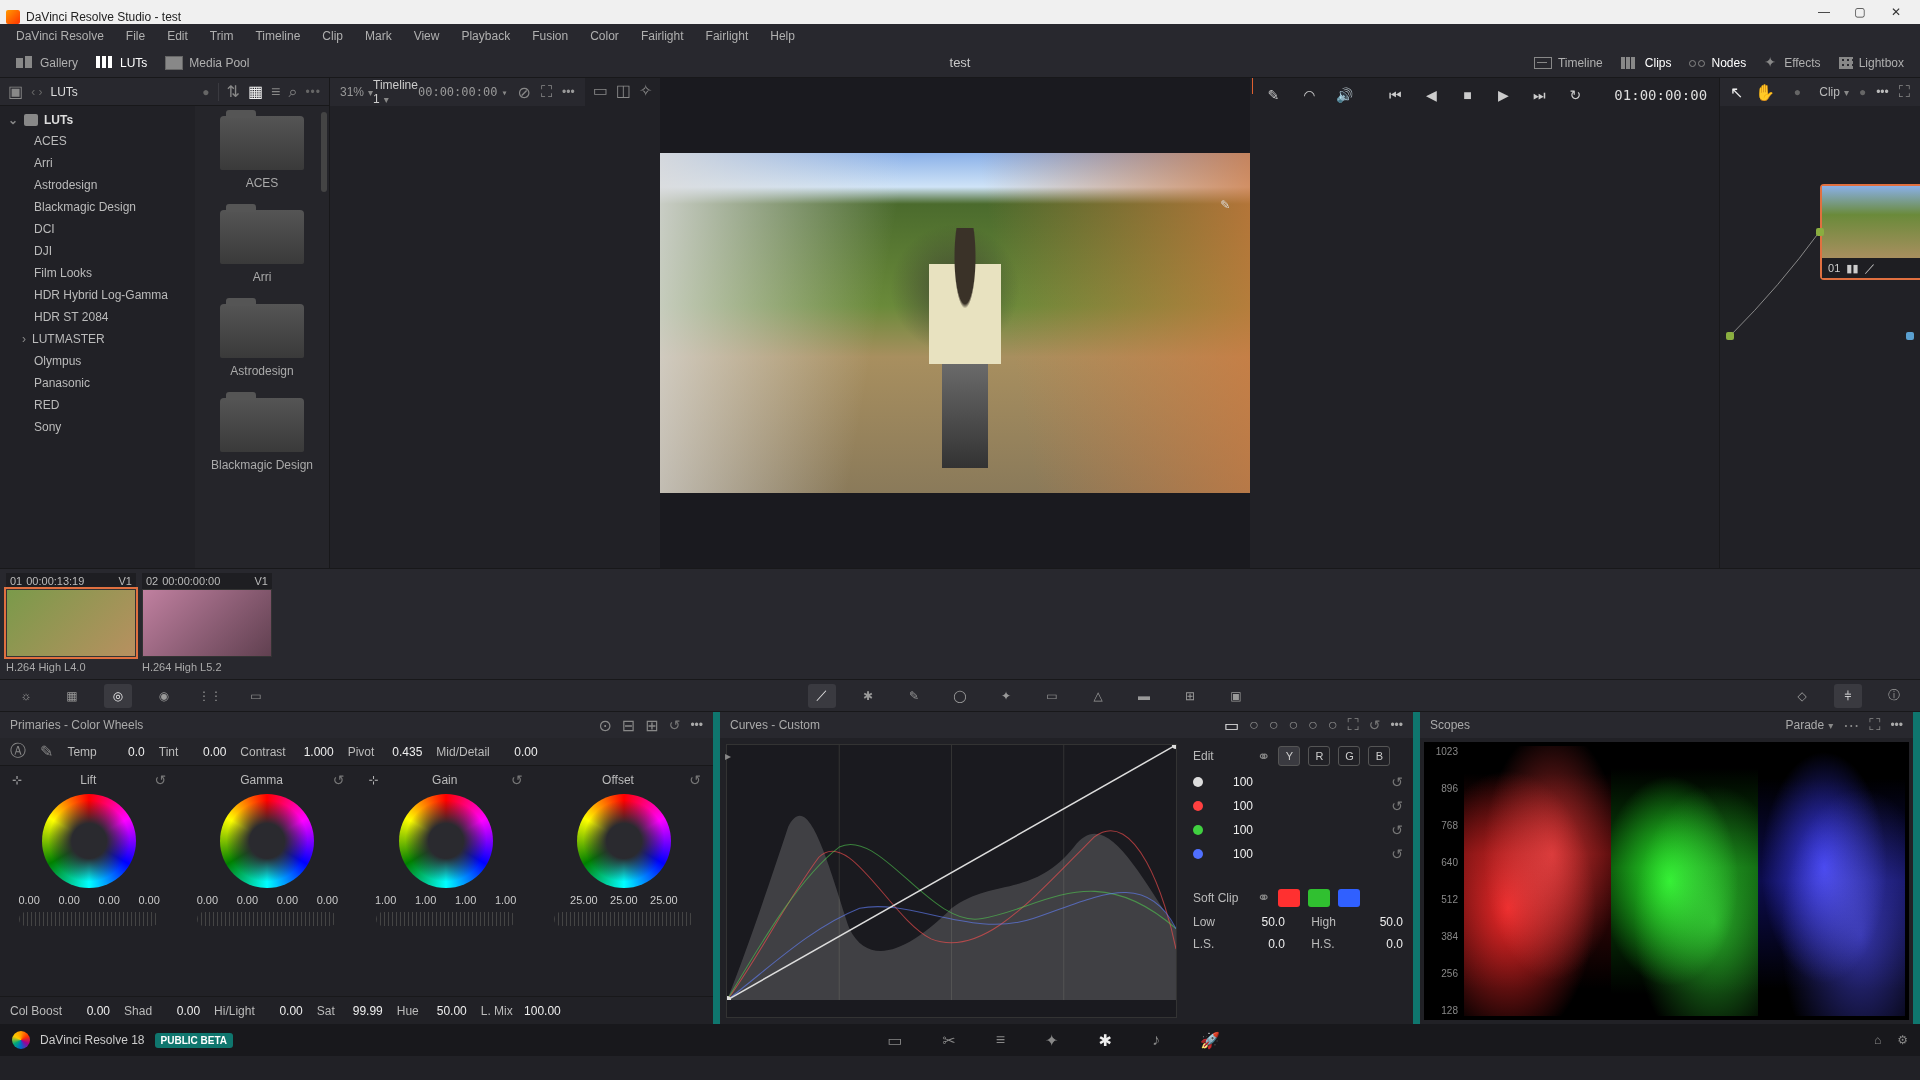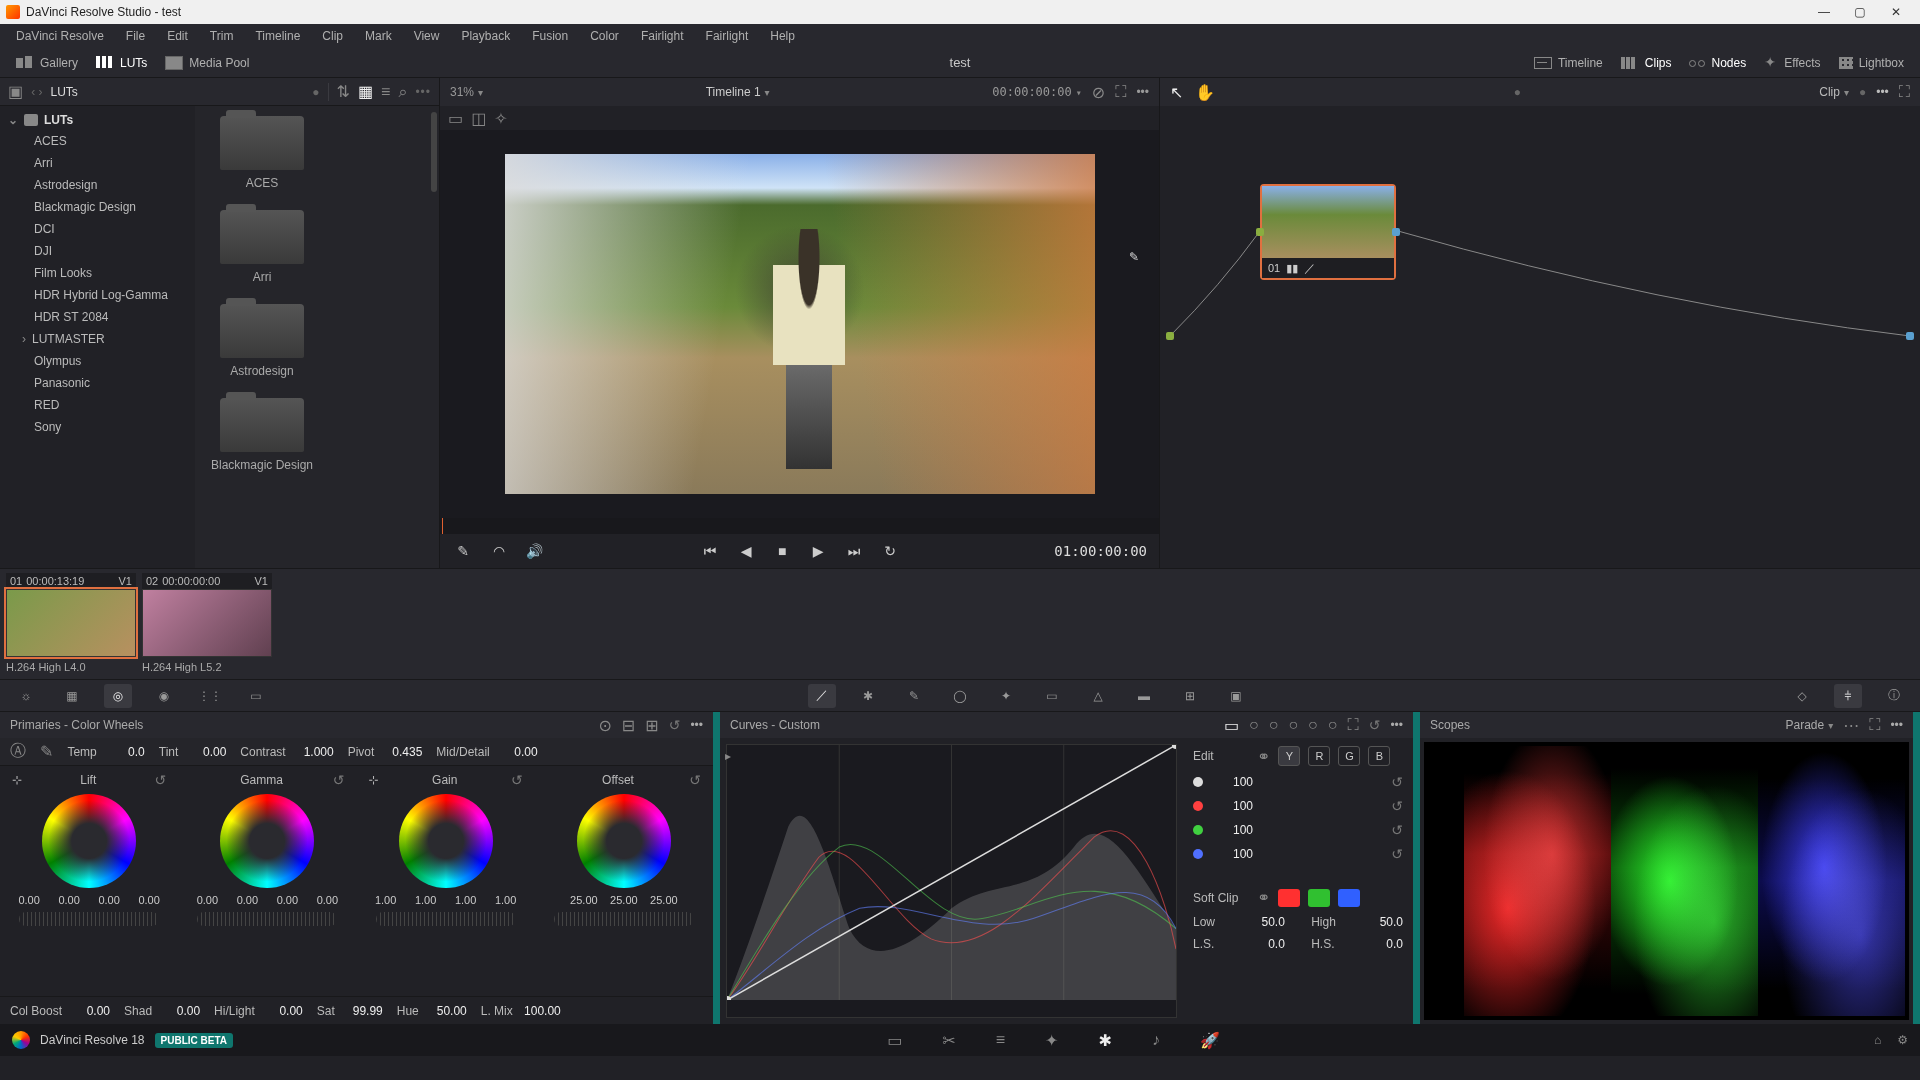--- a/index.html
+++ b/index.html
@@ -1,19 +1,19 @@
 <!DOCTYPE html>
 <html><head>
 <meta charset="utf-8">
 <style>
 * { margin: 0; padding: 0; box-sizing: border-box; font-family: Arial, sans-serif; user-select: none; }
 body { background: #212126; color: #a0a0a0; width: 1920px; height: 1080px; overflow: hidden; font-size: 12px; }
 
 
-.titlebar { height: 24px; background: #f0f0f0; display: flex; align-items: center; padding: 0 6px; color: #222; }
+.titlebar { height: 24px; background: #f0f0f0; display: flex; align-items: flex-end; padding: 0 6px; color: #222; }
 .titlebar .app-icon { width: 14px; height: 14px; background: linear-gradient(135deg,#f90,#f30); border-radius: 2px; margin-right: 6px; }
 .titlebar .spacer { flex: 1; }
 .titlebar .win-btn { width: 36px; height: 24px; display: flex; align-items: center; justify-content: center; color: #333; font-size: 12px; }
 
 
 .menubar { height: 24px; background: #28282e; display: flex; align-items: center; padding: 0 6px; gap: 2px; }
 .menubar .menu-item { padding: 2px 10px; color: #b0b0b0; font-size: 12px; }
 
 
 .toolbar { height: 30px; background: #28282e; border-bottom: 1px solid #18181a; display: flex; align-items: center; padding: 0 10px; gap: 12px; }
@@ -37,21 +37,21 @@
 .ico-effects::before{ content:'✦'; color:#888; font-size:14px; position:absolute; left:0; top:-2px; }
 .ico-lightbox { width:14px; height:12px; display:inline-block; background: repeating-linear-gradient(90deg,#888 0 3px, transparent 3px 5px), repeating-linear-gradient(0deg,#888 0 3px, transparent 3px 5px); }
 
 
 .panel-head { height: 28px; background: #28282e; border-bottom: 1px solid #18181a; display: flex; align-items: center; padding: 0 8px; gap: 8px; color: #b0b0b0; }
 .panel-head .dots { color: #666; letter-spacing: 1px; }
 
 
 .main { display: flex; height: 490px; }
 .col-luts { width: 440px; display: flex; flex-direction: column; border-right: 1px solid #18181a; }
-.col-viewer { flex: 1; display: flex; flex-direction: column; border-right: 1px solid #18181a; text-align: right; }
+.col-viewer { flex: 1; display: flex; flex-direction: row; border-right: 1px solid #18181a; }
 .col-nodes { width: 760px; display: flex; flex-direction: column; }
 
 
 .luts-body { display: flex; flex: 1; min-height: 0; }
 .luts-tree { width: 195px; background: #212126; overflow: auto; padding: 4px 0; }
 .luts-tree .root { display: flex; align-items: center; gap: 6px; padding: 3px 8px; color: #ddd; font-weight: bold; }
 .luts-tree .item { padding: 4px 8px 4px 34px; color: #bbb; }
 .luts-tree .item.expandable { padding-left: 22px; }
 .luts-tree .chev { display:inline-block; width:10px; color:#888; }
 .luts-thumbs { flex: 1; background: #25252a; padding: 10px 12px; overflow: auto; }
@@ -636,20 +636,30 @@
   <div class="panel scopes">
     <div class="phead">
       <span>Scopes</span>
       <div class="grow"></div>
       <span class="chev-down">Parade</span>
       <span class="small-ico">⋯</span>
       <span class="small-ico">⛶</span>
       <span class="dots">•••</span>
     </div>
     <div class="scope-body">
+      <div class="scope-axis">
+        <div>1023</div>
+        <div>896</div>
+        <div>768</div>
+        <div>640</div>
+        <div>512</div>
+        <div>384</div>
+        <div>256</div>
+        <div>128</div>
+      </div>
       <div class="parade">
         <div class="pch">
             <div class="wave r"></div>
           </div>
         <div class="pch">
             <div class="wave g"></div>
           </div>
         <div class="pch">
             <div class="wave b"></div>
           </div>

